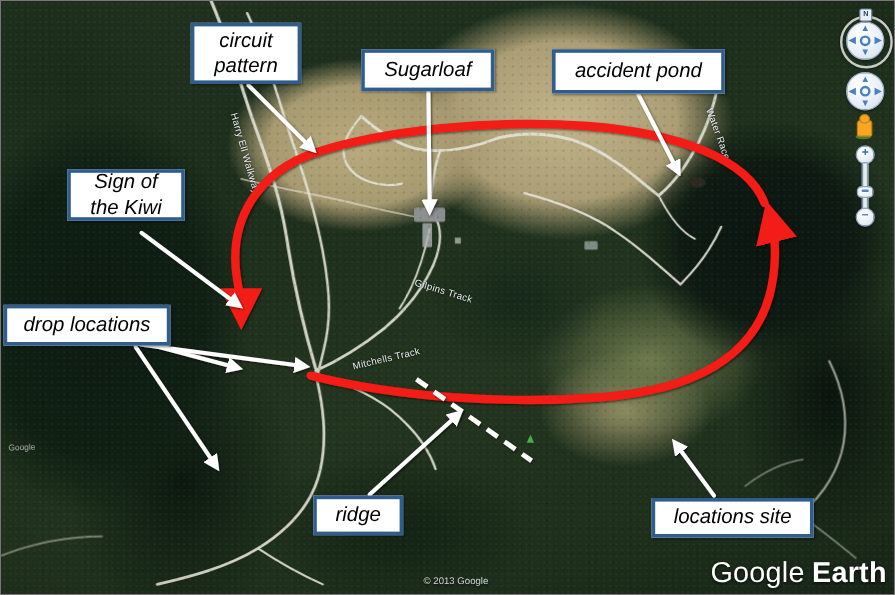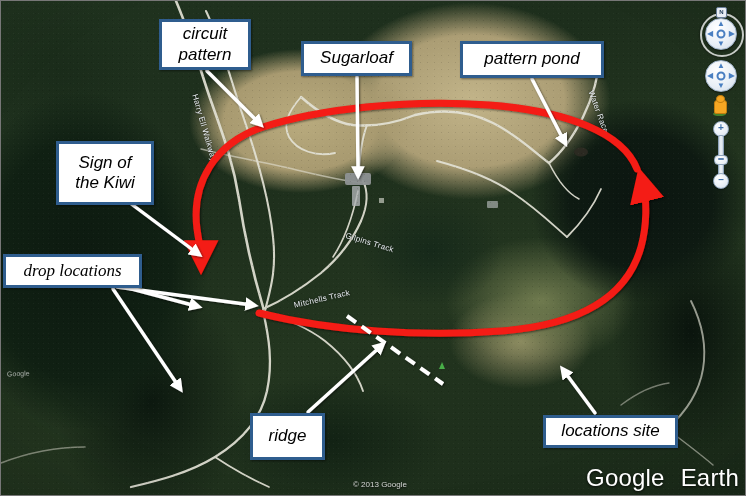--- a/index.html
+++ b/index.html
@@ -127,21 +127,21 @@
   #zthumb .minus{position:absolute;left:3px;top:2px;width:6px;height:2px;background:#5a82b0;border-radius:1px;}
 
   
   #logo{
     position:absolute;right:6px;bottom:3px;
     color:#fff;font-size:24px;letter-spacing:.2px;
     text-shadow:0 1px 3px rgba(0,0,0,.85);
     font-family:"Liberation Sans",sans-serif;
   }
   #logo .g{font-weight:400;}
-  #logo .e{font-weight:400;margin-left:16px;}
+  #logo .e{font-weight:700;margin-left:6px;}
   #copy{
     position:absolute;left:352px;bottom:6px;
     color:#ffffffcc;font-size:8px;
     text-shadow:0 1px 2px rgba(0,0,0,.8);
     margin-top:24px;
   }
   #copy2{
     position:absolute;left:6px;bottom:118px;
     color:#ffffff99;font-size:7px;transform:rotate(-2deg);
   }
@@ -255,25 +255,25 @@
         <line x1="112" y1="288" x2="178" y2="386" marker-end="url(#whitehead)" stroke="#ffffff"></line>
         <line x1="307" y1="411" x2="380" y2="345" marker-end="url(#whitehead)" stroke="#ffffff"></line>
         <line x1="594" y1="412" x2="563" y2="370" marker-end="url(#whitehead)" stroke="#ffffff"></line>
       </g>
   </svg>
 
   <div id="callouts">
       <div class="callout" style="left: 158px; top: 18px; width: 92px; height: 51px; border-color: rgb(47, 93, 142);"><span>circuit
 pattern</span></div>
       <div class="callout" style="left: 300px; top: 40px; width: 111px; height: 35px; border-color: rgb(47, 93, 142);"><span>Sugarloaf</span></div>
-      <div class="callout" style="left: 459px; top: 40px; width: 144px; height: 37px; border-color: rgb(47, 93, 142);"><span>pattern pond</span></div>
-      <div class="callout" style="left: 55px; top: 140px; width: 98px; height: 64px; border-color: rgb(47, 93, 142);"><span>Sign of
+      <div class="callout" style="left: 459px; top: 40px; width: 144px; height: 37px; border-color: rgb(47, 93, 142);"><span>accident pond</span></div>
+      <div class="callout" style="left: 55px; top: 140px; width: 98px; height: 43px; border-color: rgb(47, 93, 142);"><span>Sign of
 the Kiwi</span></div>
-      <div class="callout" style="left: 2px; top: 253px; width: 139px; height: 34px; border-color: rgb(47, 93, 142); font-family: Liberation Serif, serif;"><span>drop locations</span></div>
-      <div class="callout" style="left: 249px; top: 412px; width: 75px; height: 47px; border-color: rgb(47, 93, 142);"><span>ridge</span></div>
+      <div class="callout" style="left: 2px; top: 253px; width: 139px; height: 34px; border-color: rgb(47, 93, 142);"><span>drop locations</span></div>
+      <div class="callout" style="left: 260px; top: 412px; width: 75px; height: 33px; border-color: rgb(47, 93, 142);"><span>ridge</span></div>
       <div class="callout" style="left: 542px; top: 414px; width: 135px; height: 33px; border-color: rgb(47, 93, 142);"><span>locations site</span></div>
     </div>
 
   <div id="nav">
     <div class="ring"></div>
     <div class="nbtn">N</div>
 
     <div class="pad" id="padA">
       <span class="ar up">▲</span>
       <span class="ar dn">▼</span>

